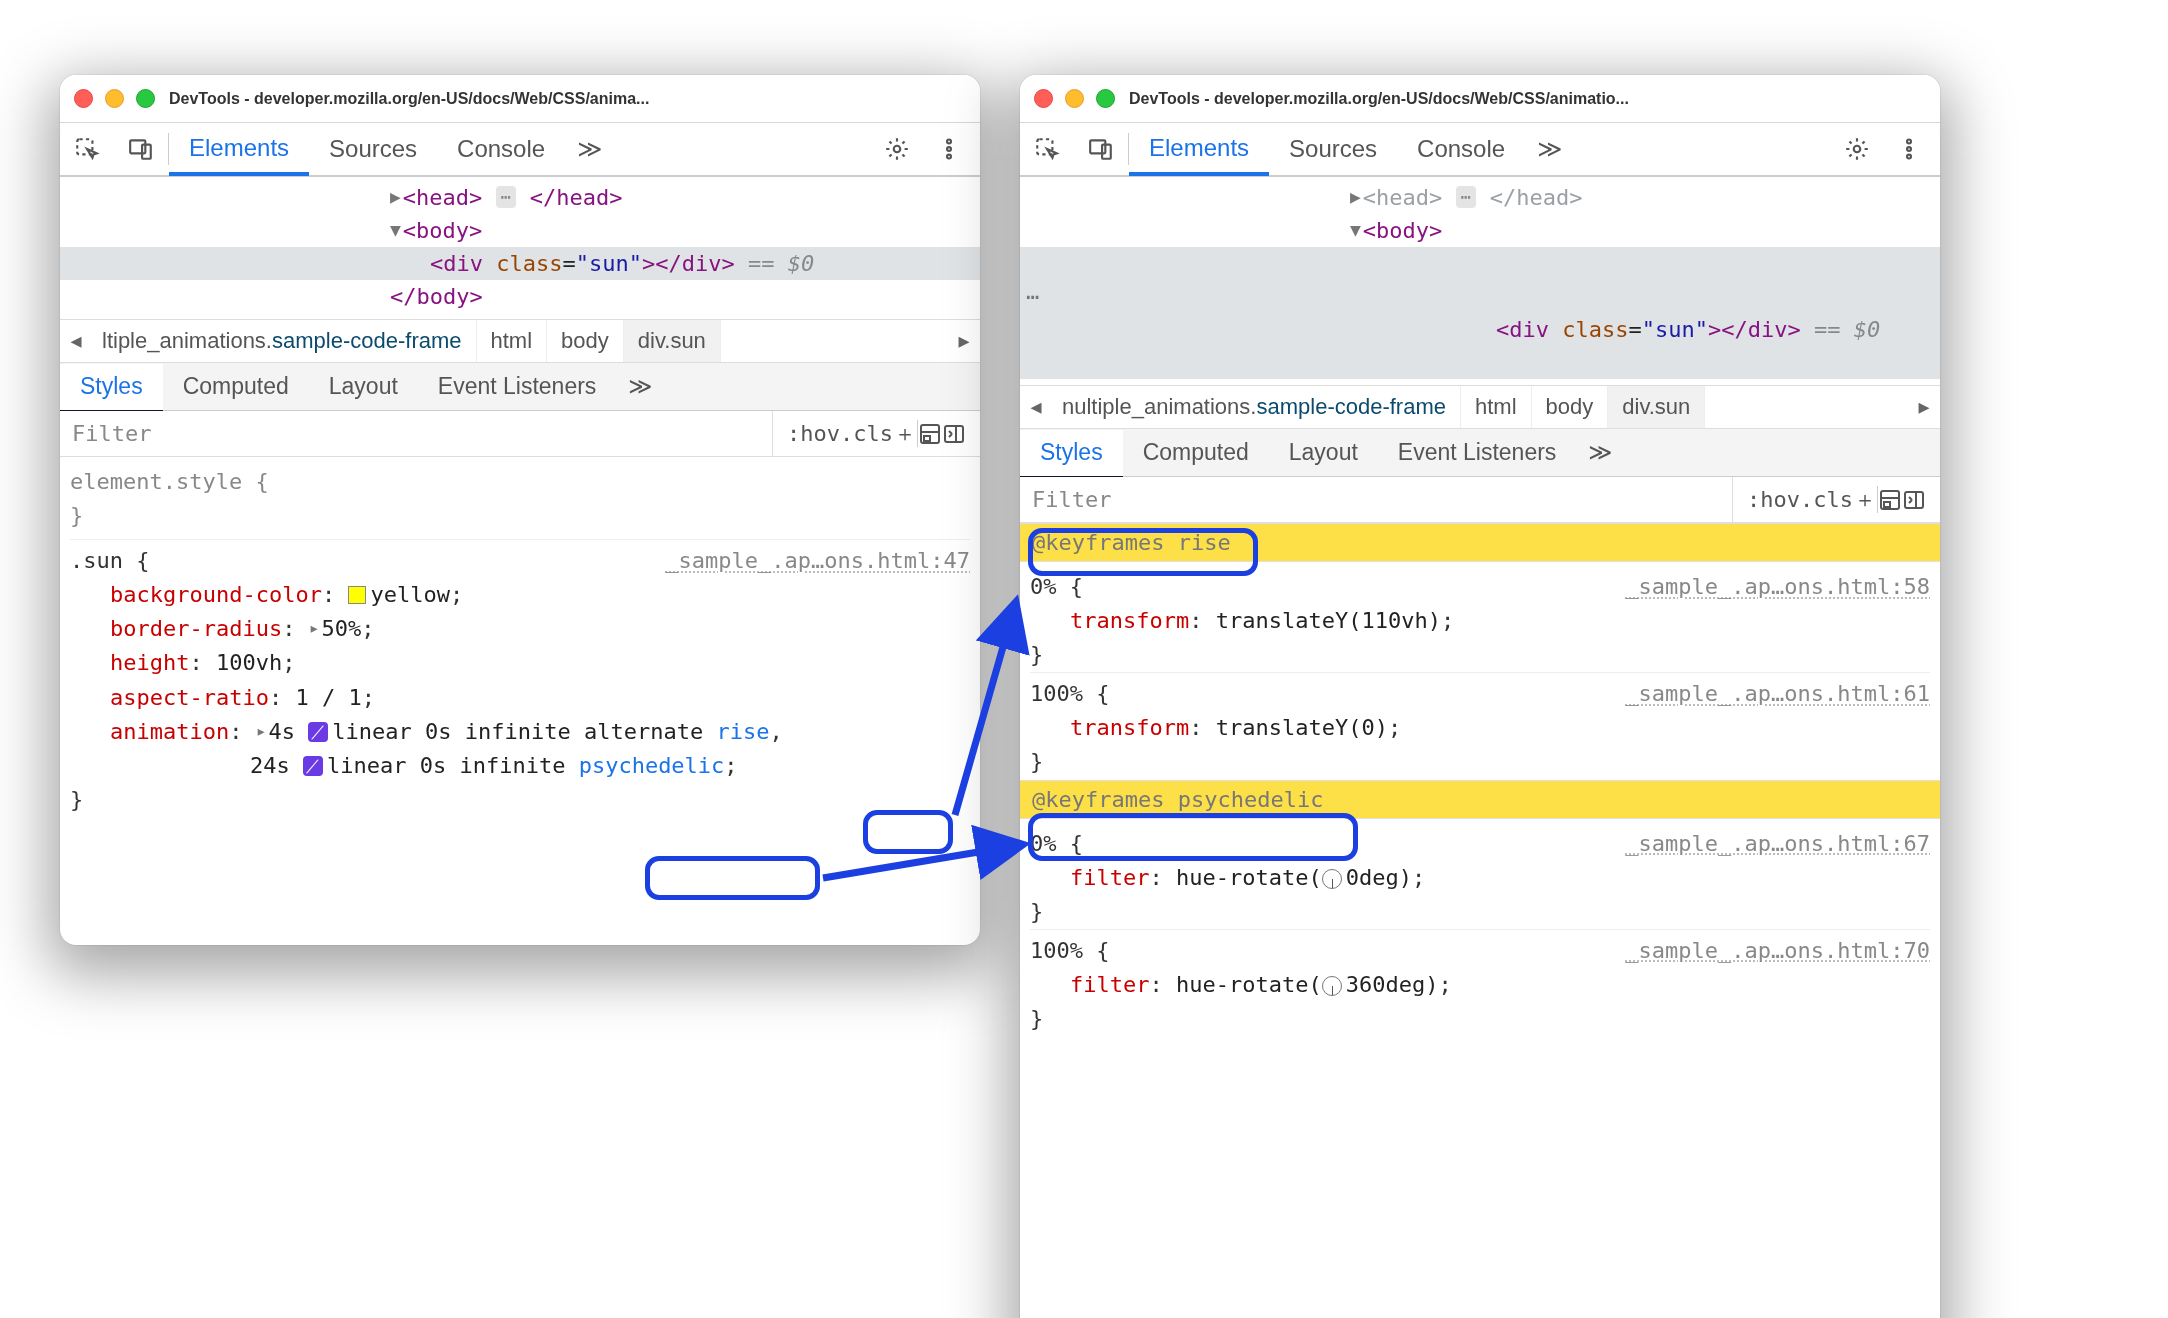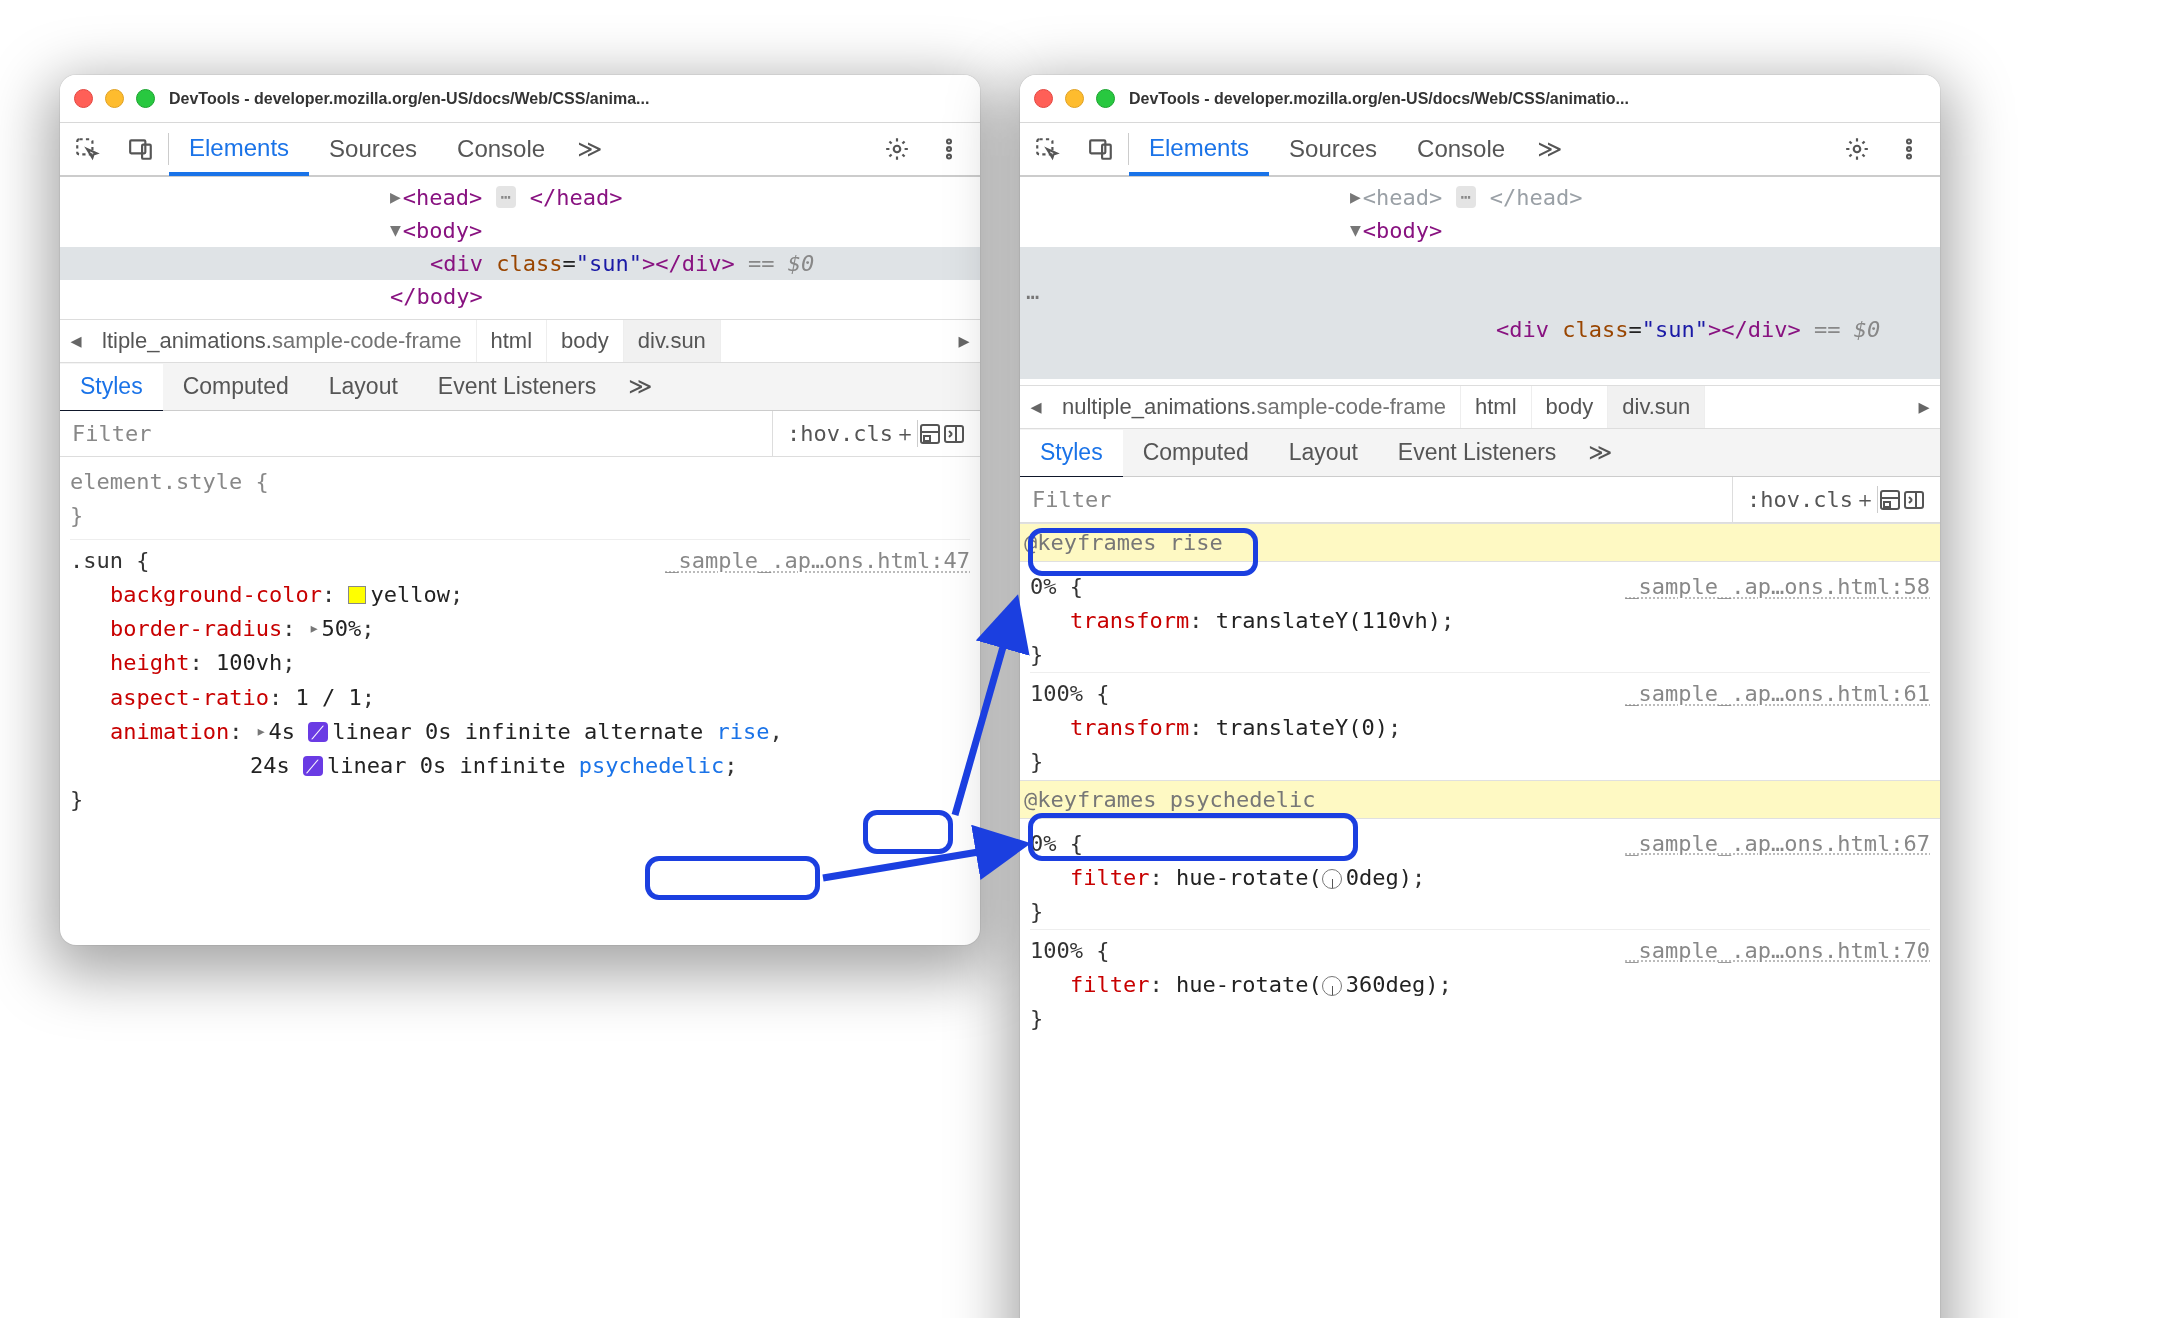--- a/index.html
+++ b/index.html
@@ -79,21 +79,21 @@
 
   
   .crumbs {
     display:flex; align-items:center; height:44px;
     border-top:1px solid #ddd; border-bottom:1px solid #ddd;
     background:#fff; font-size:22px; color:#555;
     padding: 0 4px;
     position:relative;
   }
   .crumb { padding: 0 14px; height:100%; display:flex; align-items:center; border-right:1px solid #eee; white-space:nowrap; }
-  .crumb .link { color:#737373;text-align:center; }
+  .crumb .link { color:#0c4a6e;text-align:center; }
   .crumb.sel { background:#f1f1f1; }
   .crumb-arrow { width:24px; text-align:center; color:#666; }
 
   
   .subtabs {
     display:flex; align-items:center; height:48px;
     background:#f4f4f4; border-bottom:1px solid #ccc;
     font-size:23px; color:#555;
     position:relative;
   }
@@ -131,25 +131,25 @@
   .bezier { display:inline-block; width:20px; height:20px; border-radius:4px; background:#6a3be4; vertical-align:-3px; margin-right:4px; position:relative;}
   .bezier::after{content:"⟋"; color:#fff; position:absolute; left:3px; top:-3px; font-size:18px;}
   .angle { display:inline-block; width:20px; height:20px; border-radius:50%; border:1.5px solid #777; vertical-align:-4px; margin-right:4px; background: conic-gradient(#7aa7ff 0 0deg, transparent 0); position:relative;}
   .angle::after{content:""; position:absolute; left:50%; top:50%; width:1.5px; height:9px; background:#555; transform-origin:top; transform:rotate(0deg);}
   .tri { color:#777; font-size:18px; display:inline-block; transform:translateY(-2px); margin-right:2px;}
   .indent { padding-left:40px; }
   .indent3 { padding-left:180px; }
   .grey { color:#888; }
 
   .kf-header {
-    background:#fef9c3;
+    background:#fde047;
     color:#777;
     border-top:1px solid #e0e0e0;
     border-bottom:1px solid #e0e0e0;
-    padding:6px 4px;
+    padding:6px 12px;
     font-family: Menlo, Consolas, monospace;
     font-size:22px;
     position:relative;
   }
 
   
   .hl {
     position:absolute;
     border:5px solid #1b3fe0;
     border-radius:14px;

